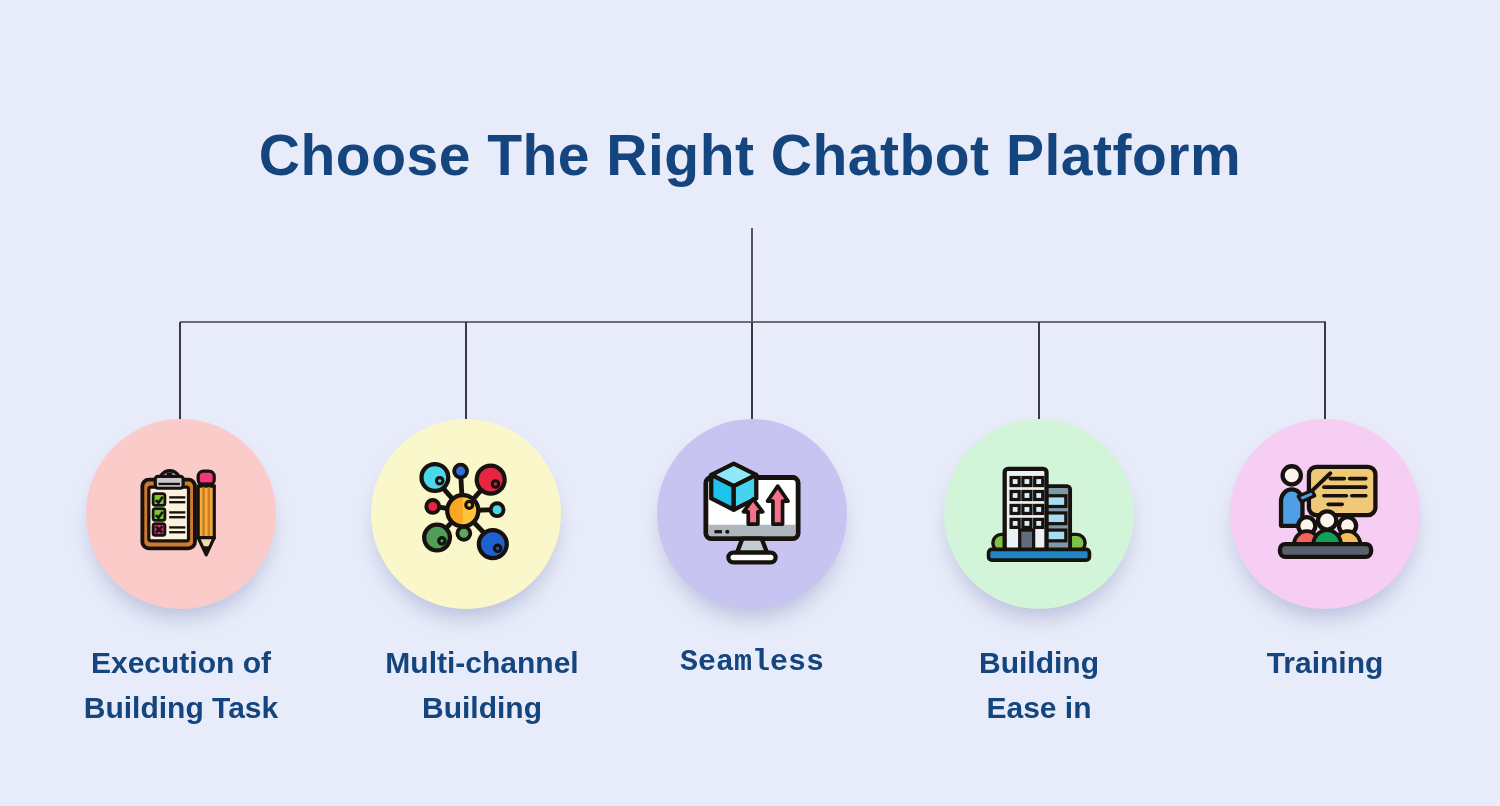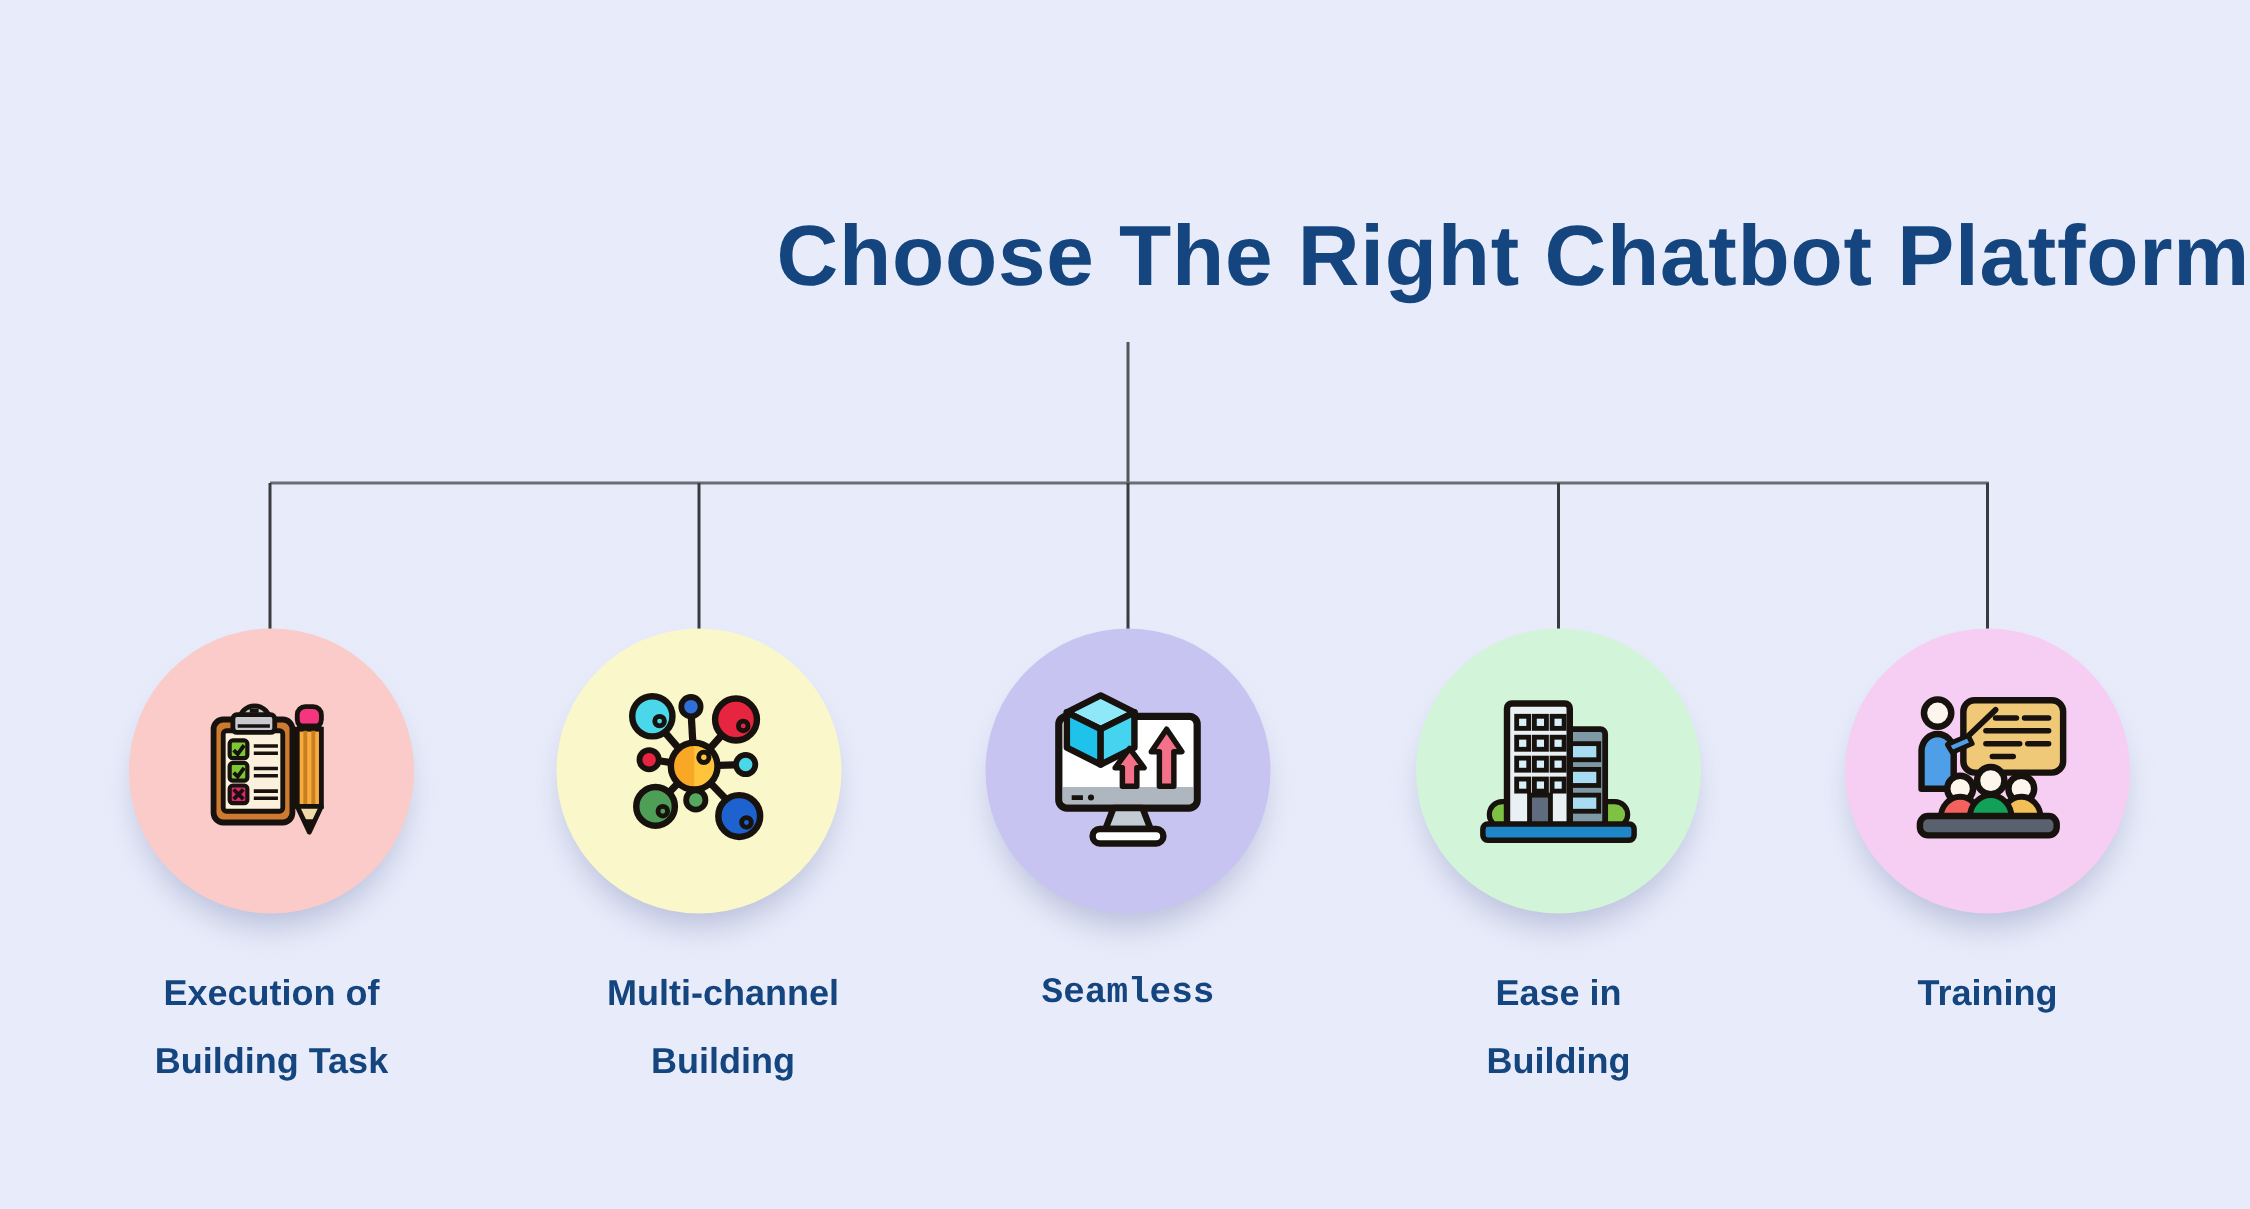--- a/index.html
+++ b/index.html
@@ -5,22 +5,22 @@
   html,body{margin:0;padding:0;}
   body{font-family:"Liberation Sans", sans-serif;}
   .stage{
     position:relative;
     width:1500px;height:806px;
     background:#E8ECFA;
     overflow:hidden;
   }
   .page-title{
     position:absolute;
-    top:100px;left:0;width:100%;
-    text-align:right;
+    top:84px;left:0;width:100%;
+    text-align:center;
     font-size:57px;
     font-weight:700;
     letter-spacing:0.5px;
     color:#14457E;
   }
   .conn{position:absolute;background:#55565C;}
   .conn.stem{left:751px;top:228px;width:2px;height:94px;}
   .conn.hbar{left:180px;top:321px;width:1146px;height:2px;background:#6B6D75;}
   .conn.drop{top:322px;width:2px;height:98px;background:#3A3B40;}
   .node-circle{
@@ -30,21 +30,21 @@
     border-radius:50%;
     display:flex;align-items:center;justify-content:center;
     box-shadow:0 14px 22px -6px rgba(124,134,178,0.45);
   }
   .node-circle svg{width:118px;height:118px;display:block;}
   .node-label{
     position:absolute;
     top:640px;
     width:340px;
     text-align:center;
-    font-size:24px;
+    font-size:30px;
     line-height:45px;
     font-weight:600;
     color:#14457E;
   }
   .node-label span{display:block;}
 </style>
 </head>
 <body>
 
 <div class="stage">
@@ -177,22 +177,22 @@
           <rect x="51" y="47" width="7.5" height="7.5"></rect>
         <rect x="29" y="60" width="7.5" height="7.5"></rect>
           <rect x="40" y="60" width="7.5" height="7.5"></rect>
           <rect x="51" y="60" width="7.5" height="7.5"></rect>
       </g>
       <rect x="37" y="70" width="13" height="19" fill="#5F6C7E" stroke="#17120D" stroke-width="3"></rect>
       <rect x="8" y="88" width="94" height="10" rx="3" fill="#1E87C8" stroke="#17120D" stroke-width="3.4"></rect>
     </svg>
   </div>
   <div class="node-label" style="left:869px;">
+    <span>Building</span>
     <span>Ease in</span>
-    <span>Building</span>
   </div>
 
   <div class="node-circle" style="left: 1230px; background: rgb(246, 205, 243);">
     <svg viewBox="0 0 110 110">
       <rect x="40" y="11" width="62" height="45" rx="7" fill="#EFC878" stroke="#17120D" stroke-width="4"></rect>
       <g stroke="#17120D" stroke-width="3.4" stroke-linecap="round">
         <line x1="60" y1="22" x2="73" y2="22"></line>
           <line x1="78" y1="22" x2="93" y2="22"></line>
         <line x1="54" y1="30" x2="93" y2="30"></line>
         <line x1="54" y1="38" x2="75" y2="38"></line>

